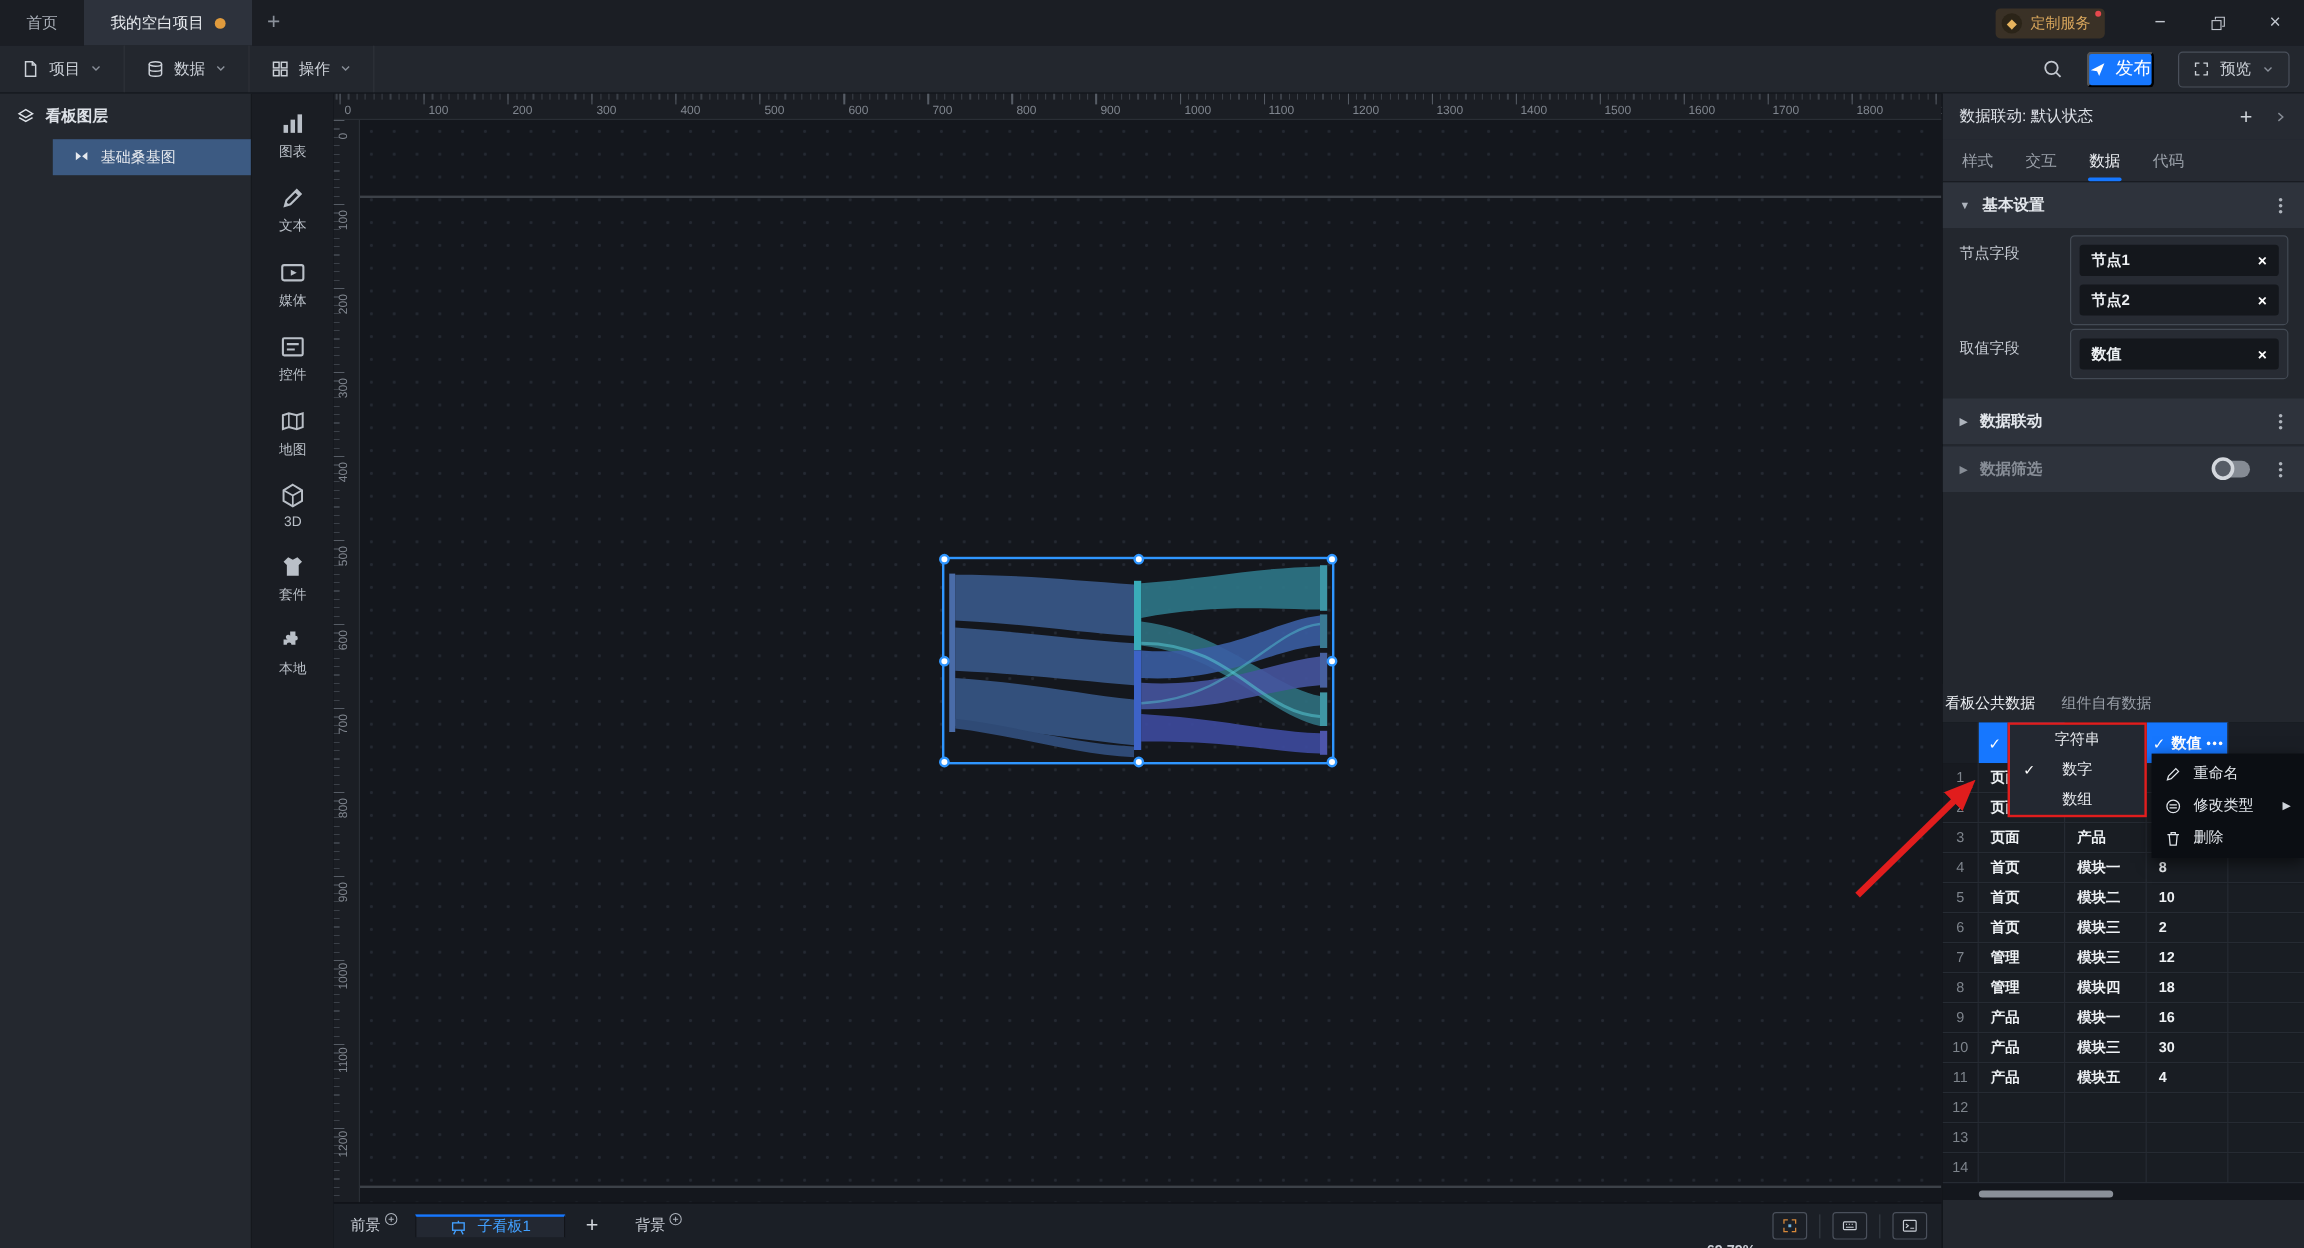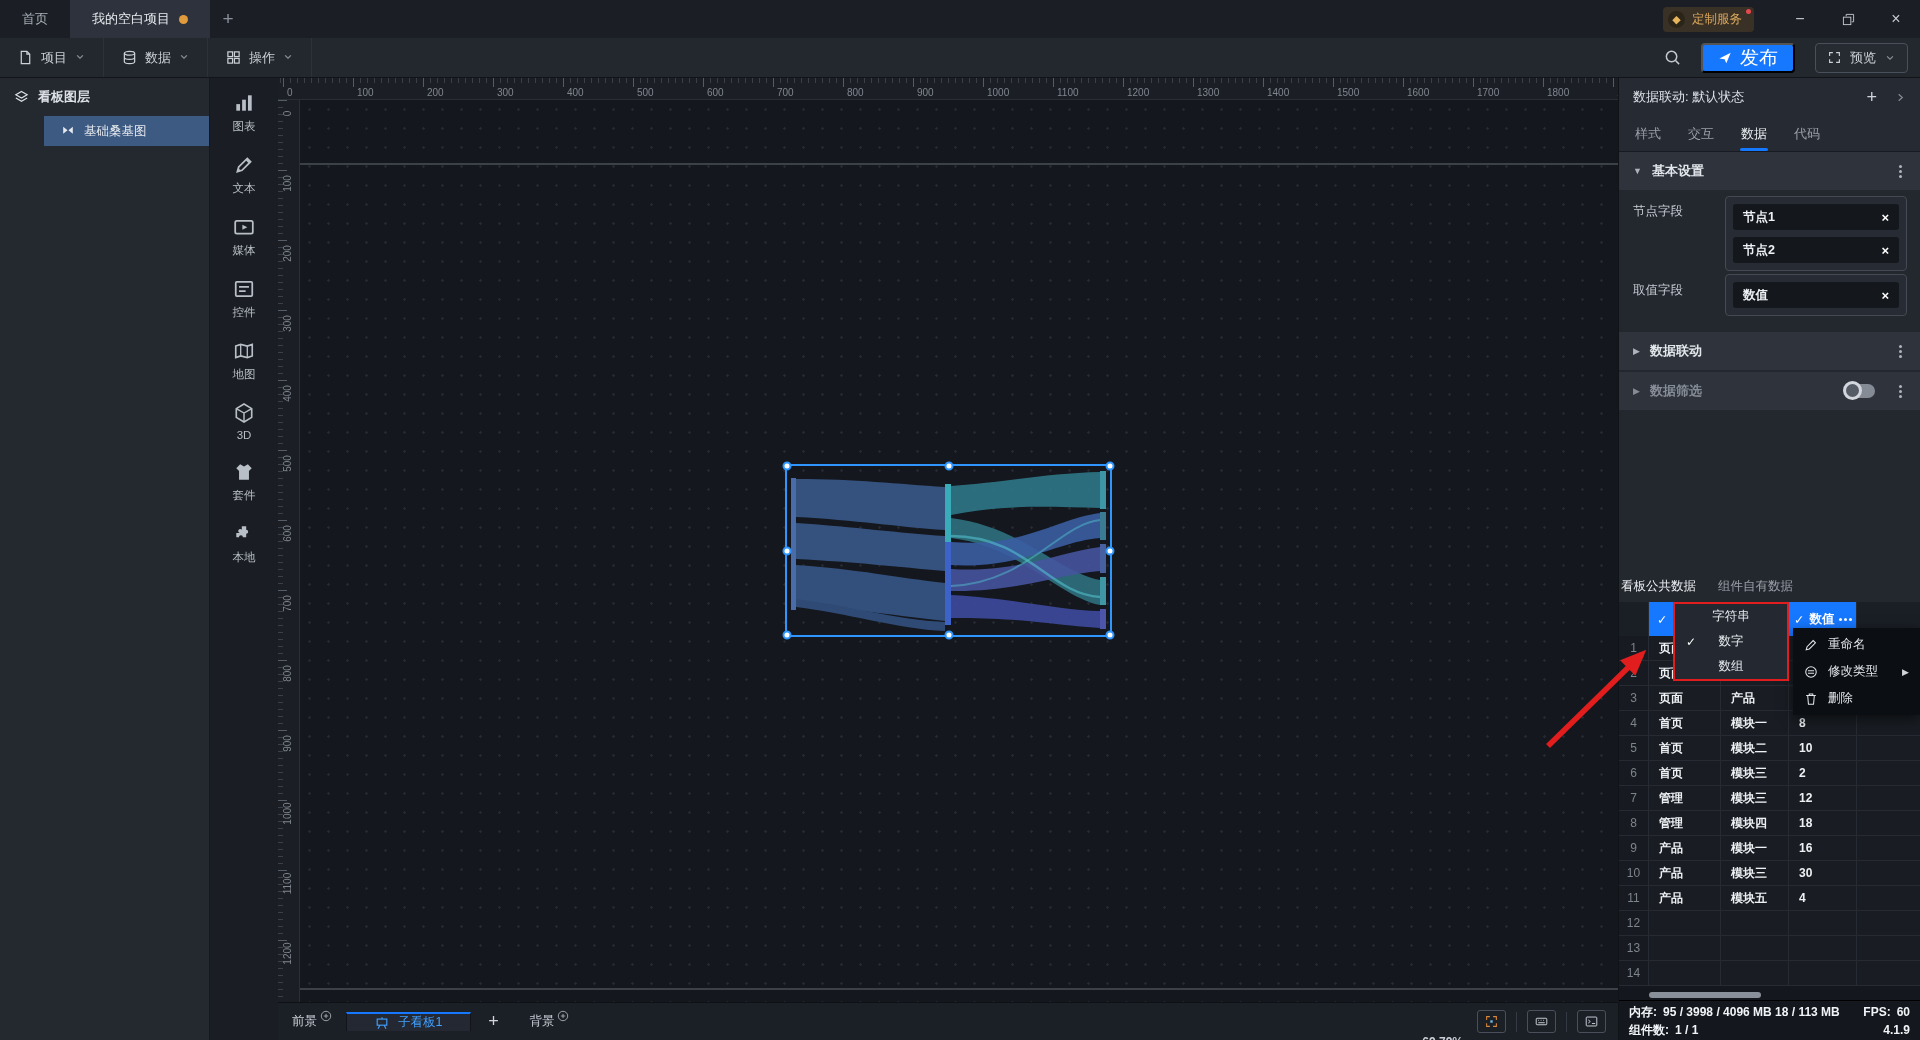--- a/index.html
+++ b/index.html
@@ -18,21 +18,21 @@
 .badge{height:25px;background:#3a3126;border-radius:4px;display:flex;align-items:center;gap:7px;padding:0 12px 0 5px;color:#d8a65c;font-size:12.5px;position:relative;margin-right:22px;}
 .badge-ico{color:#e7b45e;font-size:11px;background:#2b2418;border-radius:50%;width:17px;height:17px;display:flex;align-items:center;justify-content:center;}
 .badge-dot{position:absolute;right:3px;top:2px;width:5px;height:5px;background:#e5484d;border-radius:50%;}
 .winbtn{width:48px;height:38px;display:flex;align-items:center;justify-content:center;color:#c3c8d0;font-size:16px;}
 
 #menubar{position:absolute;top:38px;left:0;width:1920px;height:40px;background:#23272e;border-bottom:1px solid #121419;display:flex;align-items:center;}
 .mb-item{display:flex;align-items:center;gap:8px;padding:0 18px;height:100%;color:#ccd1d8;font-size:13px;border-right:1px solid rgba(255,255,255,.05);}
 .mb-chev{color:#8a909a;}
 .mb-right{margin-left:auto;display:flex;align-items:center;gap:20px;padding-right:12px;}
 .search-btn{color:#c3c8d0;}
-.btn-publish{height:30px;padding:0 15px;background:#1677ff;color:#fff;border-radius:4px;display:flex;align-items:center;gap:8px;font-size:19px;font-family:Liberation Mono, monospace;}
+.btn-publish{height:30px;padding:0 0;background:#1677ff;color:#fff;border-radius:4px;display:flex;align-items:center;gap:8px;font-size:15px;font-family:Liberation Mono, monospace;}
 .btn-preview{height:30px;padding:0 12px;border:1px solid #4a505b;border-radius:4px;color:#ccd1d8;display:flex;gap:9px;align-items:center;font-size:13px;background:#262a31;}
 
 #layers{position:absolute;top:78px;left:0;width:210px;height:962px;background:#24282f;border-right:1px solid #15181d;}
 .lp-header{height:38px;display:flex;align-items:center;gap:9px;padding:0 14px;color:#dde1e7;font-weight:bold;font-size:13px;}
 .lp-item{height:30px;display:flex;align-items:center;gap:9px;padding:4px 17px;color:#e6e9ee;font-size:12.5px;margin-left:44px;}
 .lp-item.selected{background:#3c5a82;}
 
 #dock{position:absolute;top:78px;left:210px;width:68px;height:962px;background:#1a1d23;display:flex;flex-direction:column;align-items:center;padding-top:14px;gap:20px;}
 .dock-item{display:flex;flex-direction:column;align-items:center;gap:5px;color:#b9bfc7;}
 .dock-label{font-size:11.5px;}
@@ -646,33 +646,20 @@
     <div class="tc w2"></div>
     <div class="tc w3"></div>
     <div class="tc last"></div>
         </div>
       </div>
     <div class="tbl-scroll">
         <span class="tbl-thumb"></span>
       </div>
   </div>
 
-  <div class="status">
-    <div class="st-line">
-      <span>内存:</span>
-      <span>95 / 3998 / 4096 MB  18 / 113 MB</span>
-      <span class="st-right">FPS:</span>
-      <span>60</span>
-    </div>
-    <div class="st-line">
-      <span>组件数:</span>
-      <span>1 / 1</span>
-      <span class="st-right">4.1.9</span>
-    </div>
-  </div>
 </aside>
 
 <div id="type-menu">
     <div class="tm-item">
       <span>字符串</span>
     </div>
     <div class="tm-item">
       <span class="tm-check">✓</span>
       <span>数字</span>
     </div>

